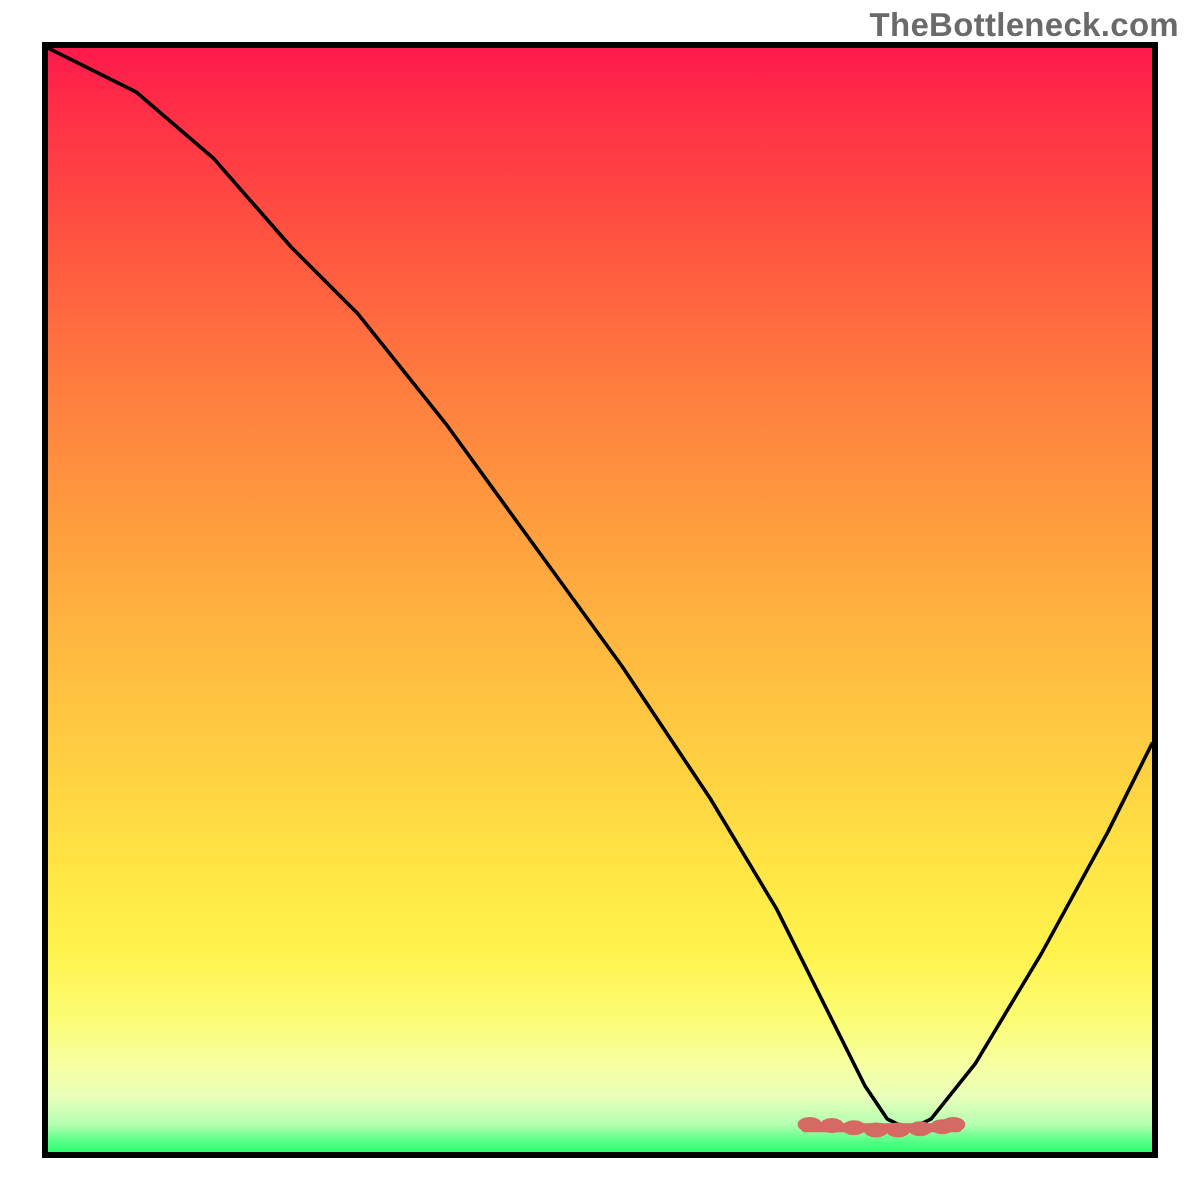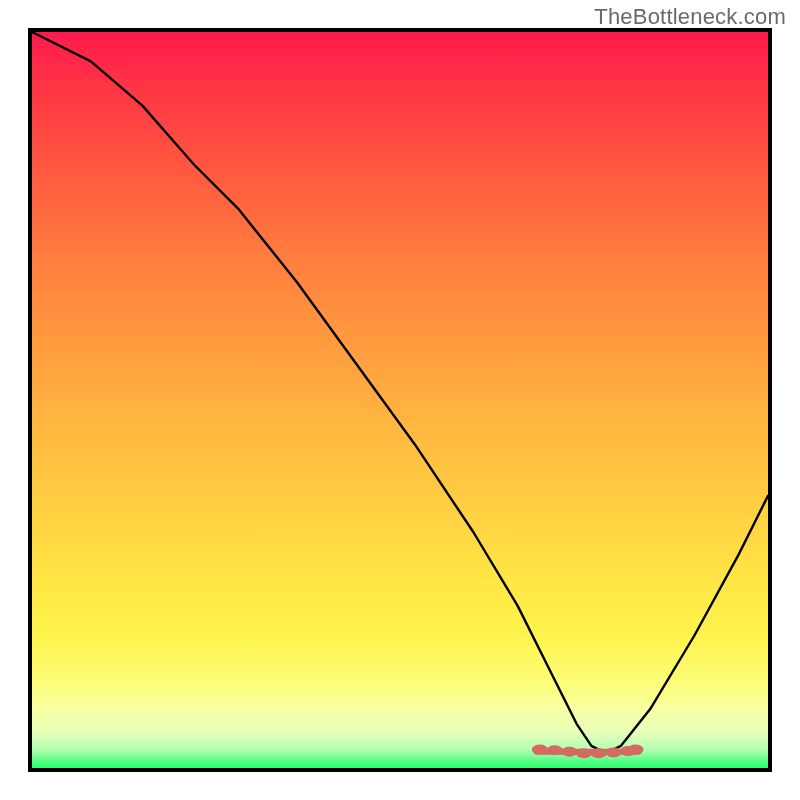--- a/index.html
+++ b/index.html
@@ -9,21 +9,21 @@
     height: 800px;
     background: #ffffff;
     font-family: Arial, Helvetica, sans-serif;
     overflow: hidden;
   }
   .attribution {
     position: absolute;
     top: 4px;
     right: 14px;
     font-size: 22px;
-    font-weight: 400;
+    font-weight: 700;
     color: #6a6a6a;
     letter-spacing: 0.2px;
   }
   .plot-wrap {
     position: absolute;
     top: 28px;
     left: 28px;
     width: 744px;
     height: 744px;
     box-sizing: border-box;

